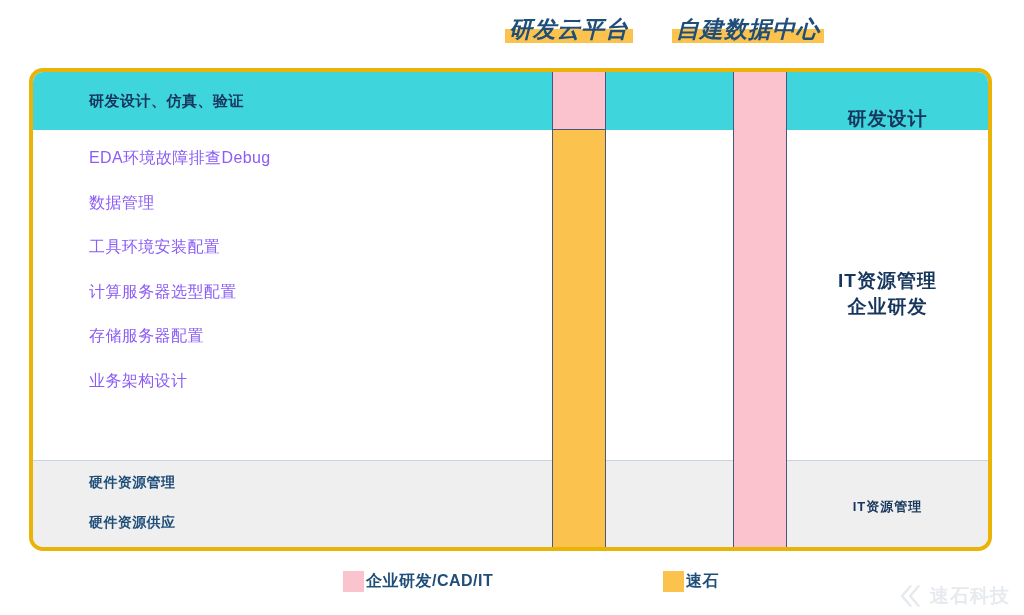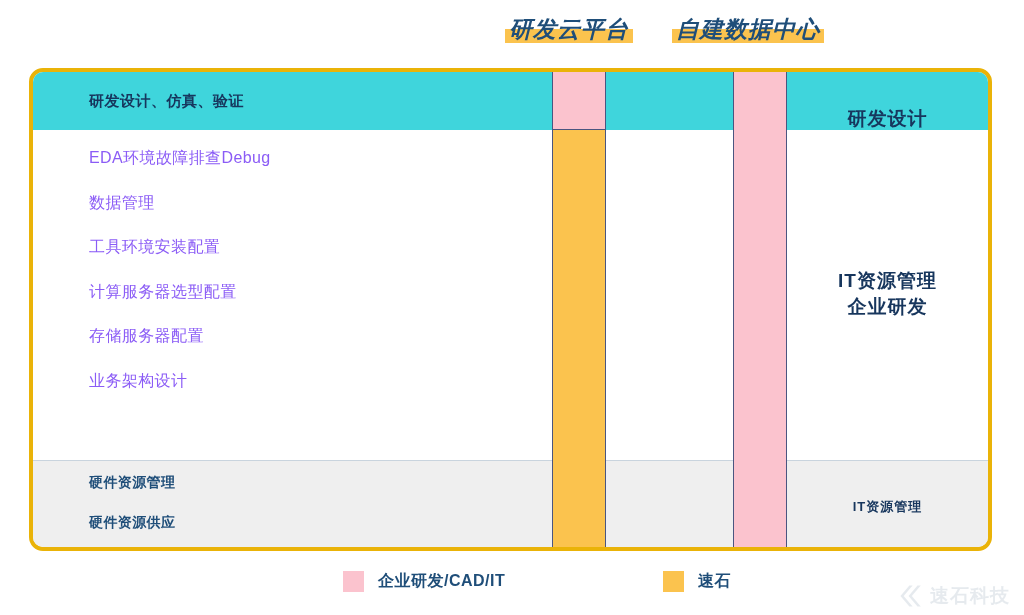--- a/index.html
+++ b/index.html
@@ -219,21 +219,21 @@
     position: absolute;
     left: 0;
     top: 567px;
     width: 1024px;
     height: 34px;
   }
   .legend-item {
     position: absolute;
     display: flex;
     align-items: center;
-    gap: 14px;
+    gap: 2px;
     white-space: nowrap;
   }
   #legend-enterprise { left: 343px; top: 4px; }
   #legend-fastone   { left: 663px; top: 4px; }
   .swatch {
     width: 21px;
     height: 21px;
     display: block;
   }
   .swatch-pink   { background: #FBC3CE; }

